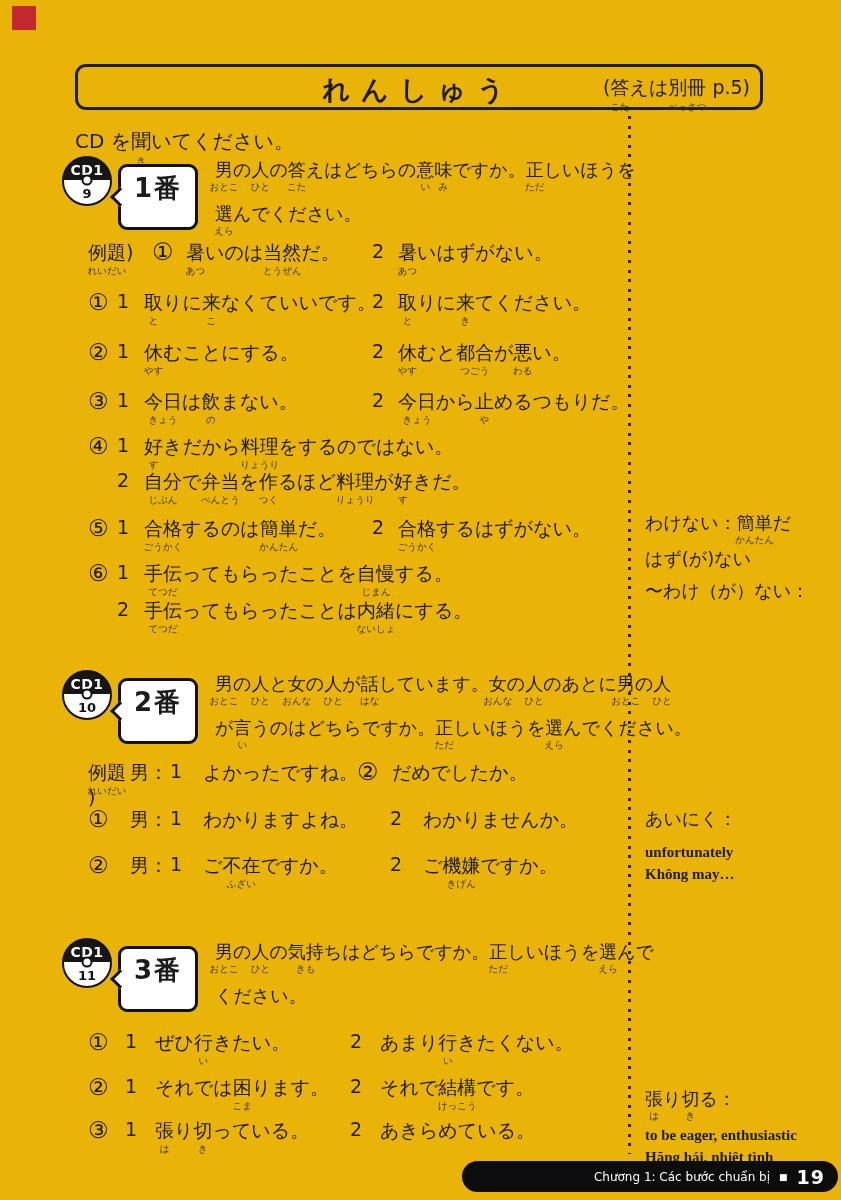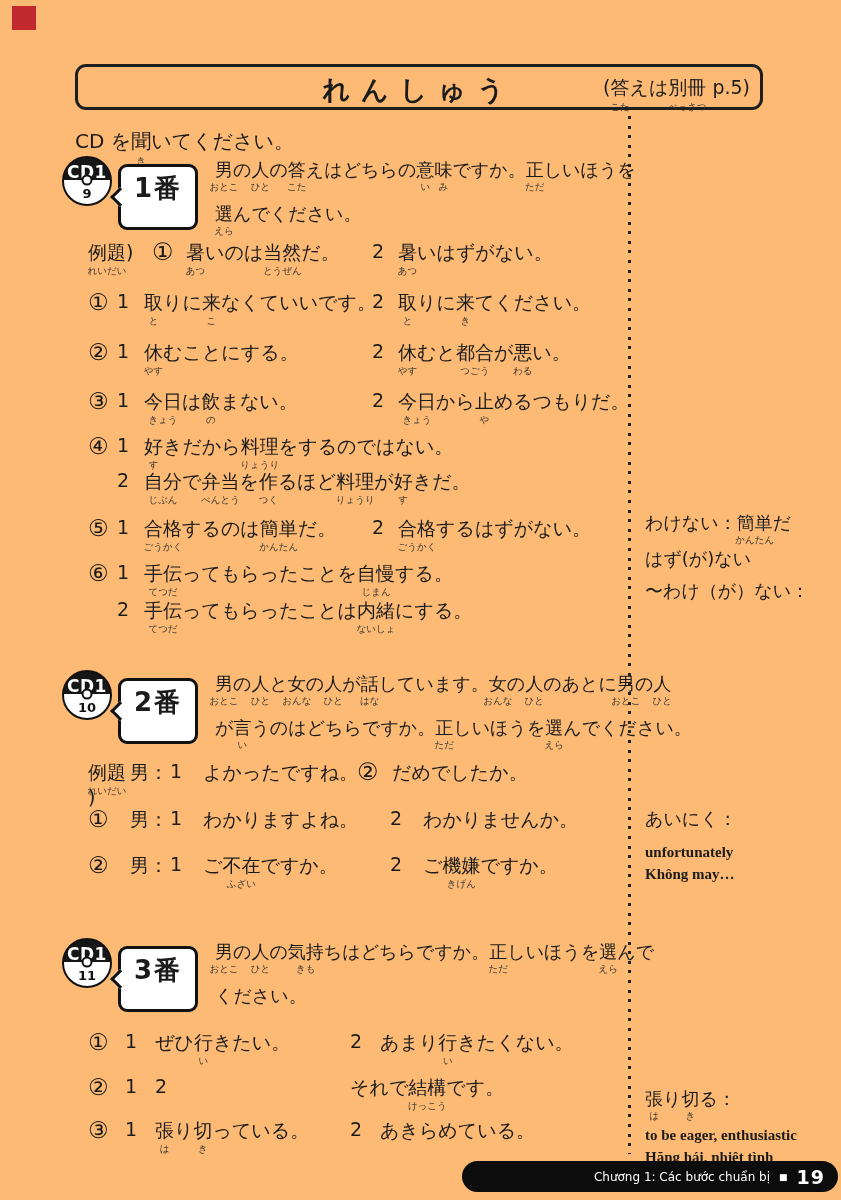--- a/index.html
+++ b/index.html
@@ -1,18 +1,18 @@
 <!DOCTYPE html>
 <html><head>
 <meta charset="utf-8">
 <style>
   html,body { margin:0; padding:0; background:#e8e8e8; }
   .page {
     position:relative; width:841px; height:1200px; margin:0 auto;
-    background:#fdba74; color:#1b1b1b; overflow:hidden;
+    background:#eab308; color:#1b1b1b; overflow:hidden;
     font-family:"DejaVu Sans", sans-serif;
   }
   .abs { position:absolute; }
 
   
   .corner { left:12px; top:6px; width:24px; height:24px; background:#c2292e; }
 
   
   .hdr-box { left:75px; top:64px; width:688px; height:46px;
     border:3px solid #1e1e1e; border-radius:11px; box-sizing:border-box; }
@@ -29,21 +29,21 @@
   .rt { position:absolute; top:100%; left:50%; transform:translateX(-50%);
     font-size:9.5px; line-height:1; margin-top:1px; color:#333; white-space:nowrap; font-weight:normal; }
 
   .jline { font-size:19px; line-height:1.3; white-space:nowrap; }
   .intro { left:75px; top:128px; font-size:20px; }
 
   
   .cd { width:50px; height:50px; border:2px solid #111; border-radius:50%;
     background:linear-gradient(#161616 0 47%, #ffffff 47%); box-sizing:border-box; }
   .cdlab { position:absolute; top:4px; left:0; width:100%; text-align:center;
-    color:#fff; font-size:17px; font-weight:bold; letter-spacing:0.5px; }
+    color:#fff; font-size:14px; font-weight:bold; letter-spacing:0.5px; }
   .hole { position:absolute; left:50%; top:47%; transform:translate(-50%,-50%);
     width:11px; height:11px; border:2px solid #111; background:#fff; border-radius:50%; box-sizing:border-box; }
   .track { position:absolute; bottom:3px; left:0; width:100%; text-align:center;
     font-size:13px; font-weight:bold; color:#111; }
 
   
   .badge { border:3px solid #111; border-radius:9px; background:#fff;
     font-size:26px; font-weight:bold; letter-spacing:2px; padding:4px 13px 21px; }
   .ptr { position:absolute; left:-8px; top:50%; width:11px; height:11px; background:#fff;
     border-left:3px solid #111; border-bottom:3px solid #111;
@@ -219,20 +219,21 @@
   <div class="abs row3" style="left:88px;top:1030px">
     <span class="mk">①</span>
     <span class="num">1</span>
     <span class="jline">ぜひ<span class="rb"><span>行</span><span class="rt">い</span></span>きたい。</span>
     <span class="num">2</span>
     <span class="jline">あまり<span class="rb"><span>行</span><span class="rt">い</span></span>きたくない。</span>
   </div>
   <div class="abs row3" style="left:88px;top:1075px">
     <span class="mk">②</span>
     <span class="num">1</span>
+    <span class="jline">それでは<span class="rb"><span>困</span><span class="rt">こま</span></span>ります。</span>
     <span class="num">2</span>
     <span class="jline">それで<span class="rb"><span>結構</span><span class="rt">けっこう</span></span>です。</span>
   </div>
   <div class="abs row3" style="left:88px;top:1118px">
     <span class="mk">③</span>
     <span class="num">1</span>
     <span class="jline"><span class="rb"><span>張</span><span class="rt">は</span></span>り<span class="rb"><span>切</span><span class="rt">き</span></span>っている。</span>
     <span class="num">2</span>
     <span class="jline">あきらめている。</span>
   </div>

